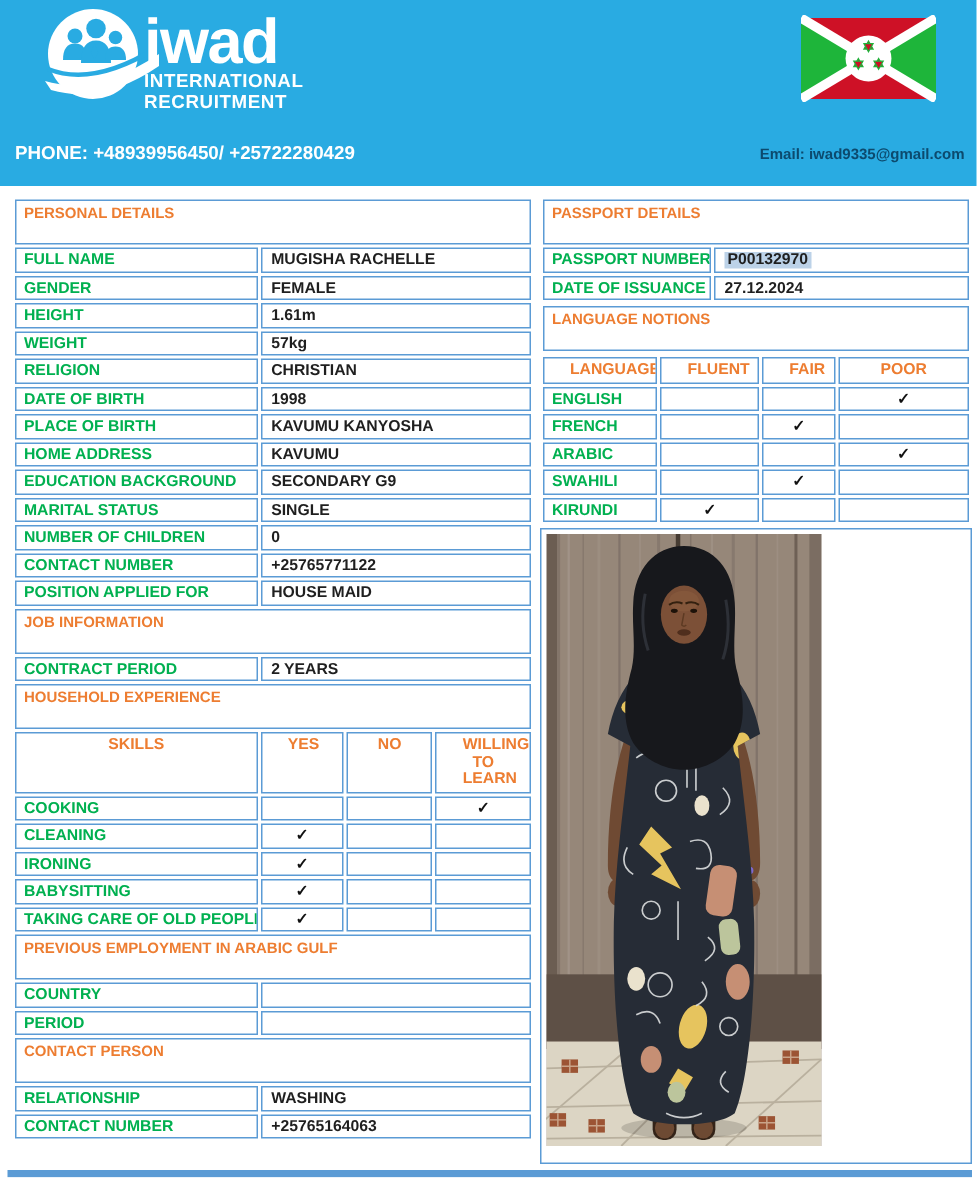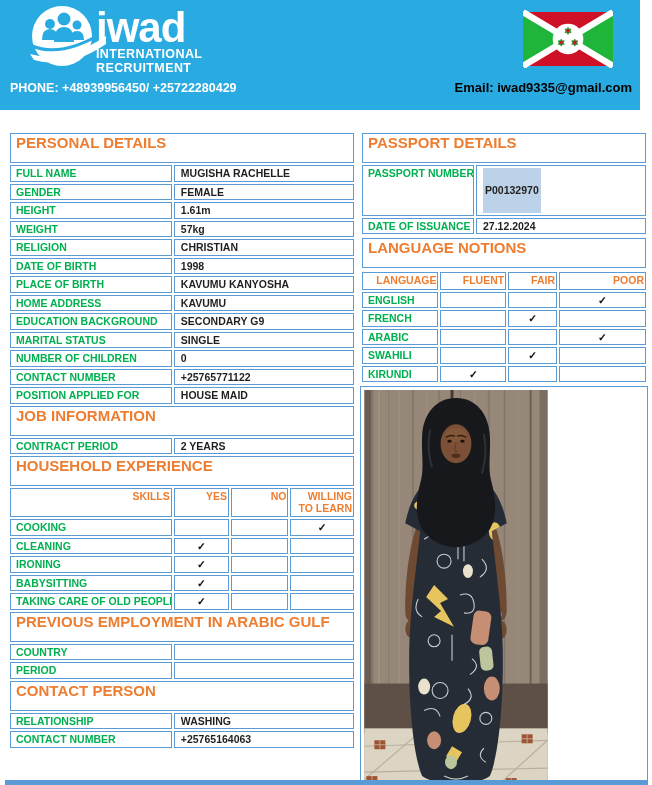--- a/index.html
+++ b/index.html
@@ -1,42 +1,42 @@
 <!DOCTYPE html>
 <html style="--header-bg: #29ABE2; --table-border: #5B9BD5; --section-title: #ED7D31; --label-green: #00B050; --value-black: #1F1F1F; --passport-highlight: #BCD2E8; --flag-red: #CE1126; --flag-green: #1EB53A;"><head>
 <meta charset="utf-8">
 <style>
   html,body{margin:0;padding:0;background:#fff;}
   .page{position:relative;width:652px;height:785px;background:#fff;overflow:hidden;
         font-family:"Liberation Sans",sans-serif;font-weight:700;}
   
-  .top-banner{position:absolute;top:0;left:0;right:12px;height:110px;background:var(--header-bg,#29ABE2);}
+  .top-banner{position:absolute;top:0;left:0;right:1px;height:124px;background:var(--header-bg,#29ABE2);}
   .logo-wrap{position:absolute;left:28px;top:2px;display:flex;align-items:flex-start;}
   .logo-icon{width:78px;height:74px;}
   .brand-block{margin-left:-10px;margin-top:6px;color:#fff;}
   .brand-word{font-size:42px;line-height:40px;letter-spacing:-1px;}
   .brand-sub{font-size:12.5px;line-height:13.5px;letter-spacing:.4px;}
   .phone-label{position:absolute;left:10px;bottom:15px;color:#fff;font-size:12.5px;}
-  .email-label{position:absolute;right:8px;bottom:15px;color:#000000;font-size:13px;}
+  .email-label{position:absolute;right:8px;bottom:15px;color:#0c4a6e;font-size:10px;}
   .flag{position:absolute;right:27px;top:10px;width:90px;height:58px;}
   
   .content{position:absolute;top:131px;left:8px;display:flex;gap:4px;align-items:flex-start;}
   .col-left{width:348px;}
   .col-right{width:288px;}
   table{border-collapse:separate;border-spacing:2px;table-layout:fixed;}
   .tbl-left{width:348px;}
   .tbl-right{width:288px;}
   td,th{border:1.5px solid var(--table-border,#5B9BD5);vertical-align:top;overflow:hidden;background:#fff;}
-  .sec{color:var(--section-title,#ED7D31);font-size:15px;line-height:14px;padding:2px 5px 12px;white-space:nowrap;margin-top:32px;}
+  .sec{color:var(--section-title,#ED7D31);font-size:10px;line-height:14px;padding:2px 5px 12px;white-space:nowrap;margin-top:32px;}
   .lbl{color:var(--label-green,#00B050);font-size:10.5px;line-height:10.5px;padding:2px 5px;white-space:nowrap;}
   .val{color:var(--value-black,#1F1F1F);font-size:10.5px;line-height:10.5px;padding:2px 6px;white-space:nowrap;}
-  .th-col{color:var(--section-title,#ED7D31);font-size:10.5px;line-height:11.5px;padding:2px 1px;
-          text-align:right;white-space:normal;font-weight:700;}
+  .th-col{color:var(--section-title,#ED7D31);font-size:10.5px;line-height:11.5px;padding:2px 17px;
+          text-align:center;white-space:normal;font-weight:700;}
   .chk{text-align:center;font-size:10.5px;line-height:10.5px;padding:2px 2px;color:#111;white-space:nowrap;}
-  .hl{background:var(--passport-highlight,#BCD2E8);display:inline-block;padding:17px 2px;}
+  .hl{background:var(--passport-highlight,#BCD2E8);display:inline-block;padding:0 2px;}
   
   .photo-box{margin-top:2px;border:1.5px solid var(--table-border,#5B9BD5);height:416px;padding:3px;background:#fff;}
   .photo-box svg{display:block;width:184px;height:408px;}
   
   .bottom-bar{position:absolute;left:5px;right:4px;bottom:0;height:5px;background:var(--table-border,#5B9BD5);}
 </style>
 </head>
 <body>
 
 <div class="page">

